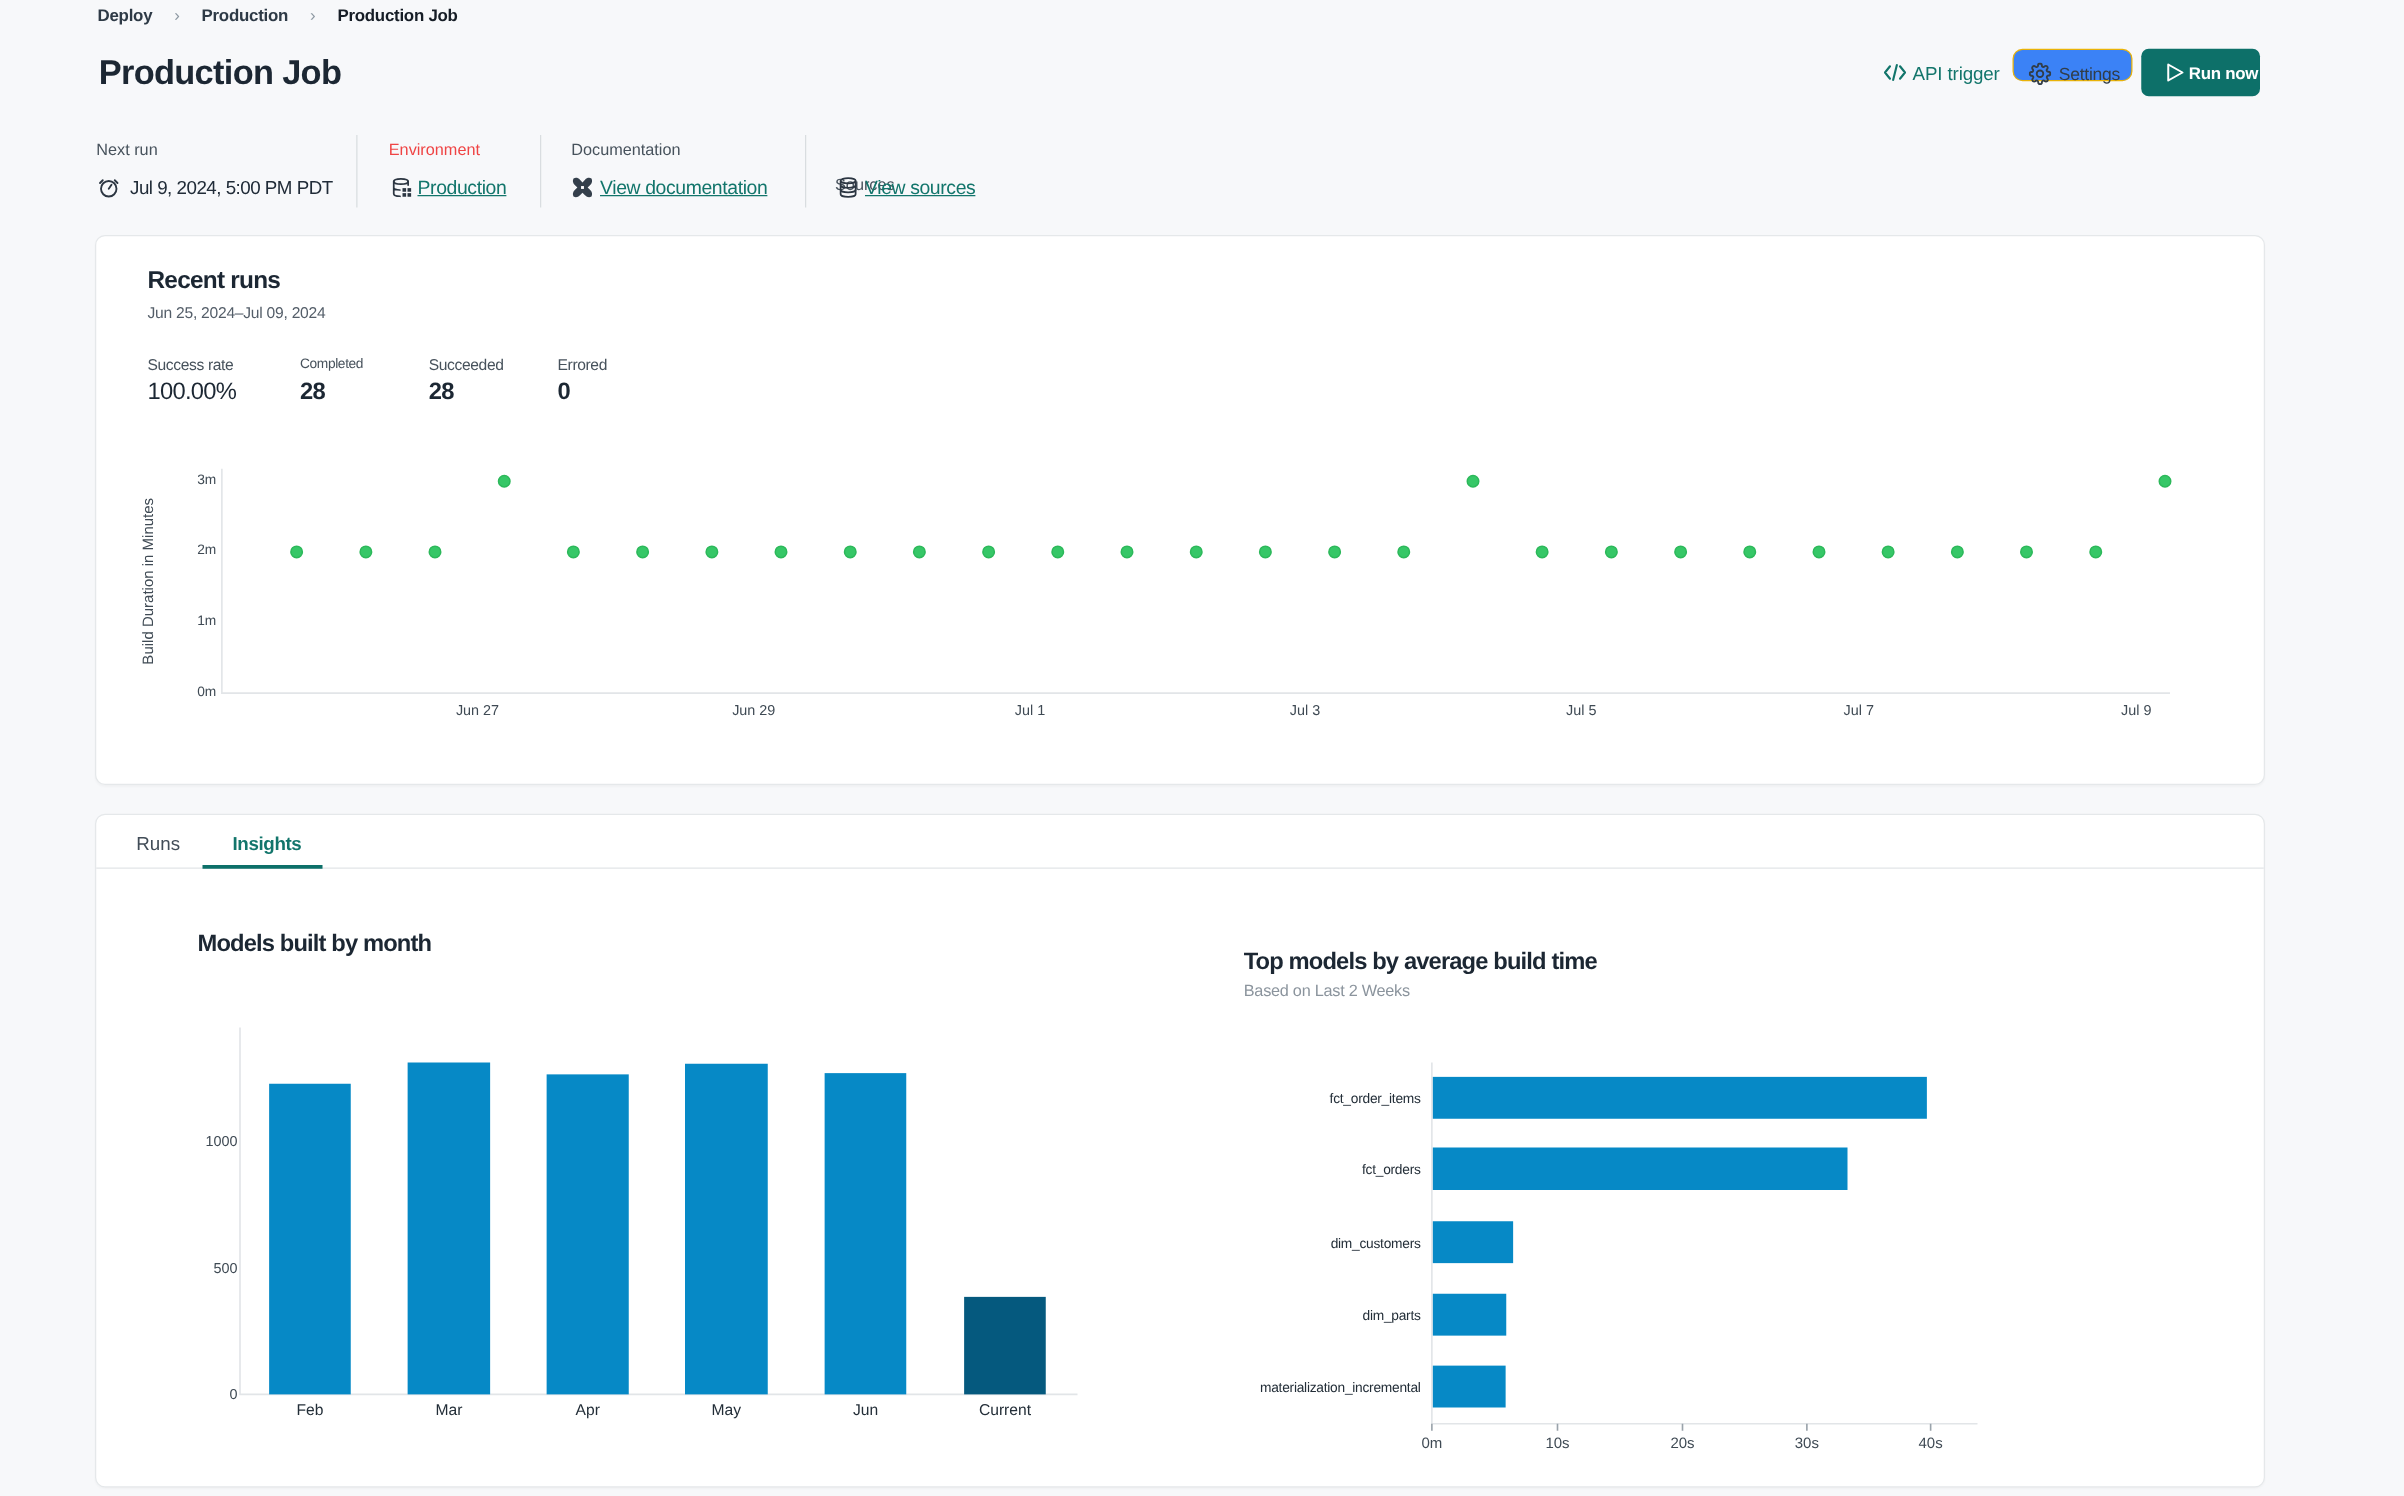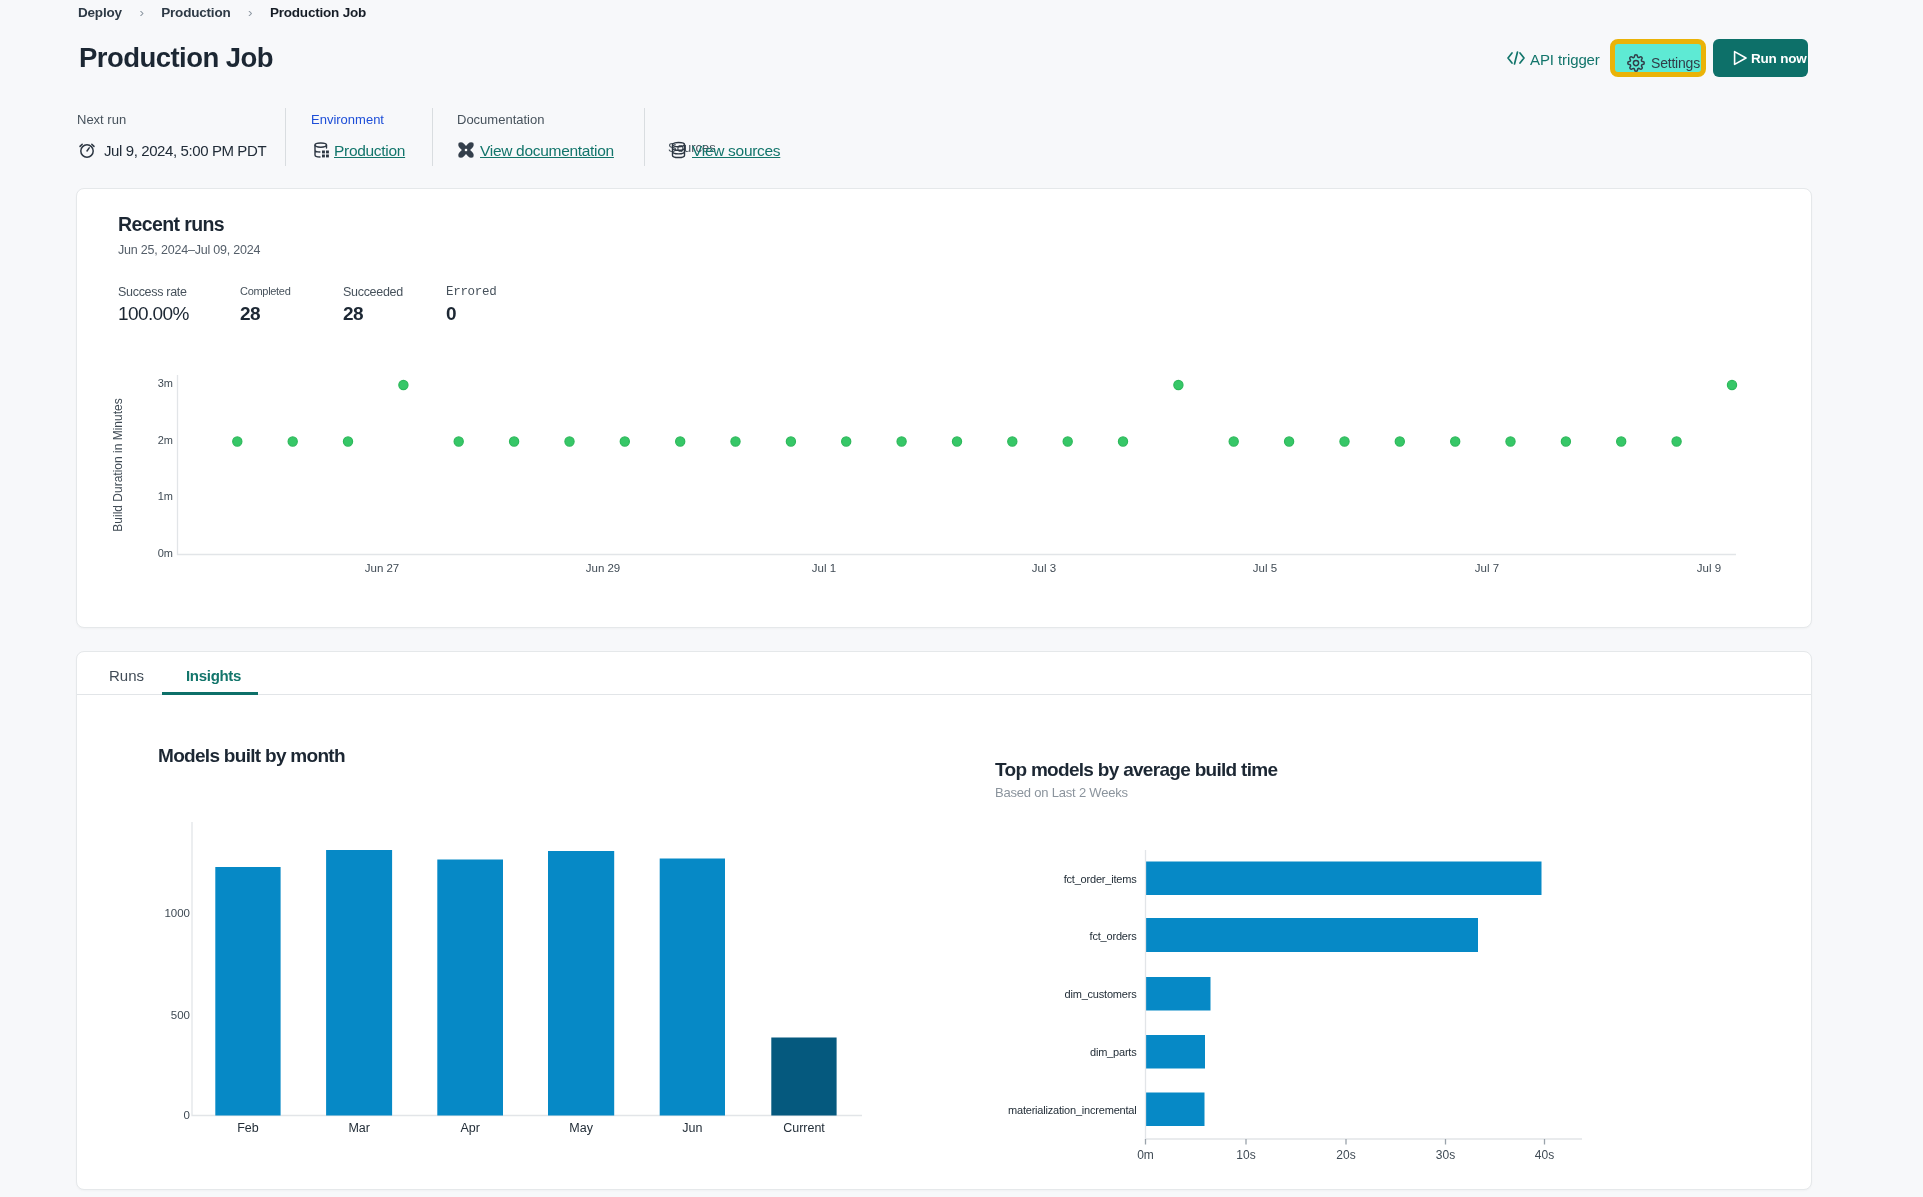--- a/index.html
+++ b/index.html
@@ -21,21 +21,21 @@
 
 <div class="abs" style="left:79px; top:42px; font-size:27.5px; font-weight:700; color:#1c2733; letter-spacing:-0.55px;">Production Job</div>
 
 <div class="abs" style="left:1506px; top:49px; width:20px; height:18px;">
   <svg width="20" height="18" viewBox="0 0 20 18">
     <path d="M6 4 L2 9 L6 14 M14 4 L18 9 L14 14 M11.5 3 L8.5 15" fill="none" stroke="#12756b" stroke-width="1.7" stroke-linecap="round" stroke-linejoin="round"></path>
   </svg>
 </div>
 <div class="abs" style="left:1530px; top:51px; font-size:15px; color:#12756b; letter-spacing:-0.1px; white-space:nowrap;">API trigger</div>
 
-<div class="abs" style="left:1610px; top:39px; width:96px; height:38px; background:#5eead4; border:5px solid #eab308; border-radius:8px;">
+<div class="abs" style="left:1610px; top:39px; width:96px; height:26px; background:#3b82f6; border:1px solid #eab308; border-radius:8px;">
   <svg class="abs" style="left:12px; top:10px;" width="18" height="18" viewBox="0 0 24 24">
     <path d="M12 15.5A3.5 3.5 0 1 0 12 8.5a3.5 3.5 0 0 0 0 7z M19.4 15a1.65 1.65 0 0 0 .33 1.82l.06.06a2 2 0 1 1-2.83 2.83l-.06-.06a1.65 1.65 0 0 0-1.82-.33 1.65 1.65 0 0 0-1 1.51V21a2 2 0 1 1-4 0v-.09a1.65 1.65 0 0 0-1-1.51 1.65 1.65 0 0 0-1.82.33l-.06.06a2 2 0 1 1-2.83-2.83l.06-.06a1.65 1.65 0 0 0 .33-1.82 1.65 1.65 0 0 0-1.51-1H3a2 2 0 1 1 0-4h.09a1.65 1.65 0 0 0 1.51-1 1.65 1.65 0 0 0-.33-1.82l-.06-.06a2 2 0 1 1 2.83-2.83l.06.06a1.65 1.65 0 0 0 1.82.33h0a1.65 1.65 0 0 0 1-1.51V3a2 2 0 1 1 4 0v.09a1.65 1.65 0 0 0 1 1.51h0a1.65 1.65 0 0 0 1.82-.33l.06-.06a2 2 0 1 1 2.83 2.83l-.06.06a1.65 1.65 0 0 0-.33 1.82v0a1.65 1.65 0 0 0 1.51 1H21a2 2 0 1 1 0 4h-.09a1.65 1.65 0 0 0-1.51 1z" fill="none" stroke="#313d49" stroke-width="2" stroke-linecap="round" stroke-linejoin="round"></path>
   </svg>
   <div class="abs" style="left:36px; top:11px; font-size:14px; color:#313d49; letter-spacing:-0.2px; white-space:nowrap;">Settings</div>
 </div>
 
 <div class="abs" style="left:1713px; top:39px; width:95px; height:38px; background:#0d7069; border-radius:6px;">
   <svg class="abs" style="left:18px; top:10px;" width="18" height="18" viewBox="0 0 18 18">
     <path d="M3.6 2.6 L15 9 L3.6 15.4 Z" fill="none" stroke="#fff" stroke-width="1.6" stroke-linejoin="round"></path>
   </svg>
@@ -45,21 +45,21 @@
 <div class="abs" style="left:77px; top:112px; font-size:13px; color:#47525c;">Next run</div>
 <svg class="abs" style="left:78px; top:141px;" width="18" height="18" viewBox="0 0 18 18">
   <circle cx="9" cy="10" r="6.2" fill="none" stroke="#2c3642" stroke-width="1.5"></circle>
   <path d="M9 10 L11.2 6.8" fill="none" stroke="#2c3642" stroke-width="1.5" stroke-linecap="round"></path>
   <path d="M4.2 3.2 L2 5.4 M13.8 3.2 L16 5.4" fill="none" stroke="#2c3642" stroke-width="1.5" stroke-linecap="round"></path>
 </svg>
 <div class="abs" style="left:104px; top:142px; font-size:15px; color:#212c38; letter-spacing:-0.4px; white-space:nowrap;">Jul 9, 2024, 5:00 PM PDT</div>
 
 <div class="abs" style="left:285px; top:108px; width:1px; height:58px; background:#d9dde0;"></div>
 
-<div class="abs" style="left:311px; top:112px; font-size:13px; color:#1d4ed8;">Environment</div>
+<div class="abs" style="left:311px; top:112px; font-size:13px; color:#ef4444;">Environment</div>
 <svg class="abs" style="left:312px; top:141px;" width="18" height="18" viewBox="0 0 18 18">
   <path d="M14.5 4.1 C14.5 5.3 11.9 6.2 8.75 6.2 C5.6 6.2 3 5.3 3 4.1 C3 2.9 5.6 2 8.75 2 C11.9 2 14.5 2.9 14.5 4.1 Z" fill="none" stroke="#2c3642" stroke-width="1.4"></path>
   <path d="M3 4.1 V13.9 C3 15 5.3 15.9 8 16 M3 9 C3 10 5.2 10.9 7.9 11 M14.5 4.1 V7" fill="none" stroke="#2c3642" stroke-width="1.4" stroke-linecap="round"></path>
   <rect x="10" y="9.5" width="2.9" height="2.9" fill="#2c3642"></rect>
     <rect x="14" y="9.5" width="2.9" height="2.9" fill="#2c3642"></rect>
   <rect x="10" y="13.5" width="2.9" height="2.9" fill="#2c3642"></rect>
     <rect x="14" y="13.5" width="2.9" height="2.9" fill="#2c3642"></rect>
 </svg>
 <div class="abs" style="left:334px; top:142px; font-size:15.5px; letter-spacing:-0.3px;"><a href="#">Production</a></div>
 
@@ -85,21 +85,21 @@
 <div class="card" style="left:76px; top:188px; width:1736px; height:440px;"></div>
 <div class="abs" style="left:118px; top:212.5px; font-size:19.5px; font-weight:700; color:#1c2733; letter-spacing:-0.6px;">Recent runs</div>
 <div class="abs" style="left:118px; top:243px; font-size:12.5px; color:#545e69; letter-spacing:-0.2px;">Jun 25, 2024–Jul 09, 2024</div>
 
 <div class="abs" style="left:118px; top:285px; font-size:12.5px; color:#47525c; letter-spacing:-0.3px;">Success rate</div>
 <div class="abs" style="left:118px; top:302.5px; font-size:19px; font-weight:400; color:#1c2733; letter-spacing:-0.6px;">100.00%</div>
 <div class="abs" style="left:240px; top:285px; font-size:11px; color:#47525c; letter-spacing:-0.3px;">Completed</div>
 <div class="abs" style="left:240px; top:302.5px; font-size:19px; font-weight:700; color:#1c2733; letter-spacing:-0.6px;">28</div>
 <div class="abs" style="left:343px; top:285px; font-size:12.5px; color:#47525c; letter-spacing:-0.3px;">Succeeded</div>
 <div class="abs" style="left:343px; top:302.5px; font-size:19px; font-weight:700; color:#1c2733; letter-spacing:-0.6px;">28</div>
-<div class="abs" style="left:446px; top:285px; font-size:12.5px; color:#47525c; letter-spacing:-0.3px;font-family:Liberation Mono, monospace;">Errored</div>
+<div class="abs" style="left:446px; top:285px; font-size:12.5px; color:#47525c; letter-spacing:-0.3px;">Errored</div>
 <div class="abs" style="left:446px; top:302.5px; font-size:19px; font-weight:700; color:#1c2733; letter-spacing:-0.6px;">0</div>
 
 <svg class="abs" style="left:0px; top:188px;" width="1860" height="420" viewBox="0 0 1860 420">
 
   <g font-family="Liberation Sans, sans-serif" font-size="11" fill="#3f4a54">
     <text x="173" y="199" text-anchor="end">3m</text>
     <text x="173" y="255.5" text-anchor="end">2m</text>
     <text x="173" y="312" text-anchor="end">1m</text>
     <text x="173" y="368.5" text-anchor="end">0m</text>
   </g>

